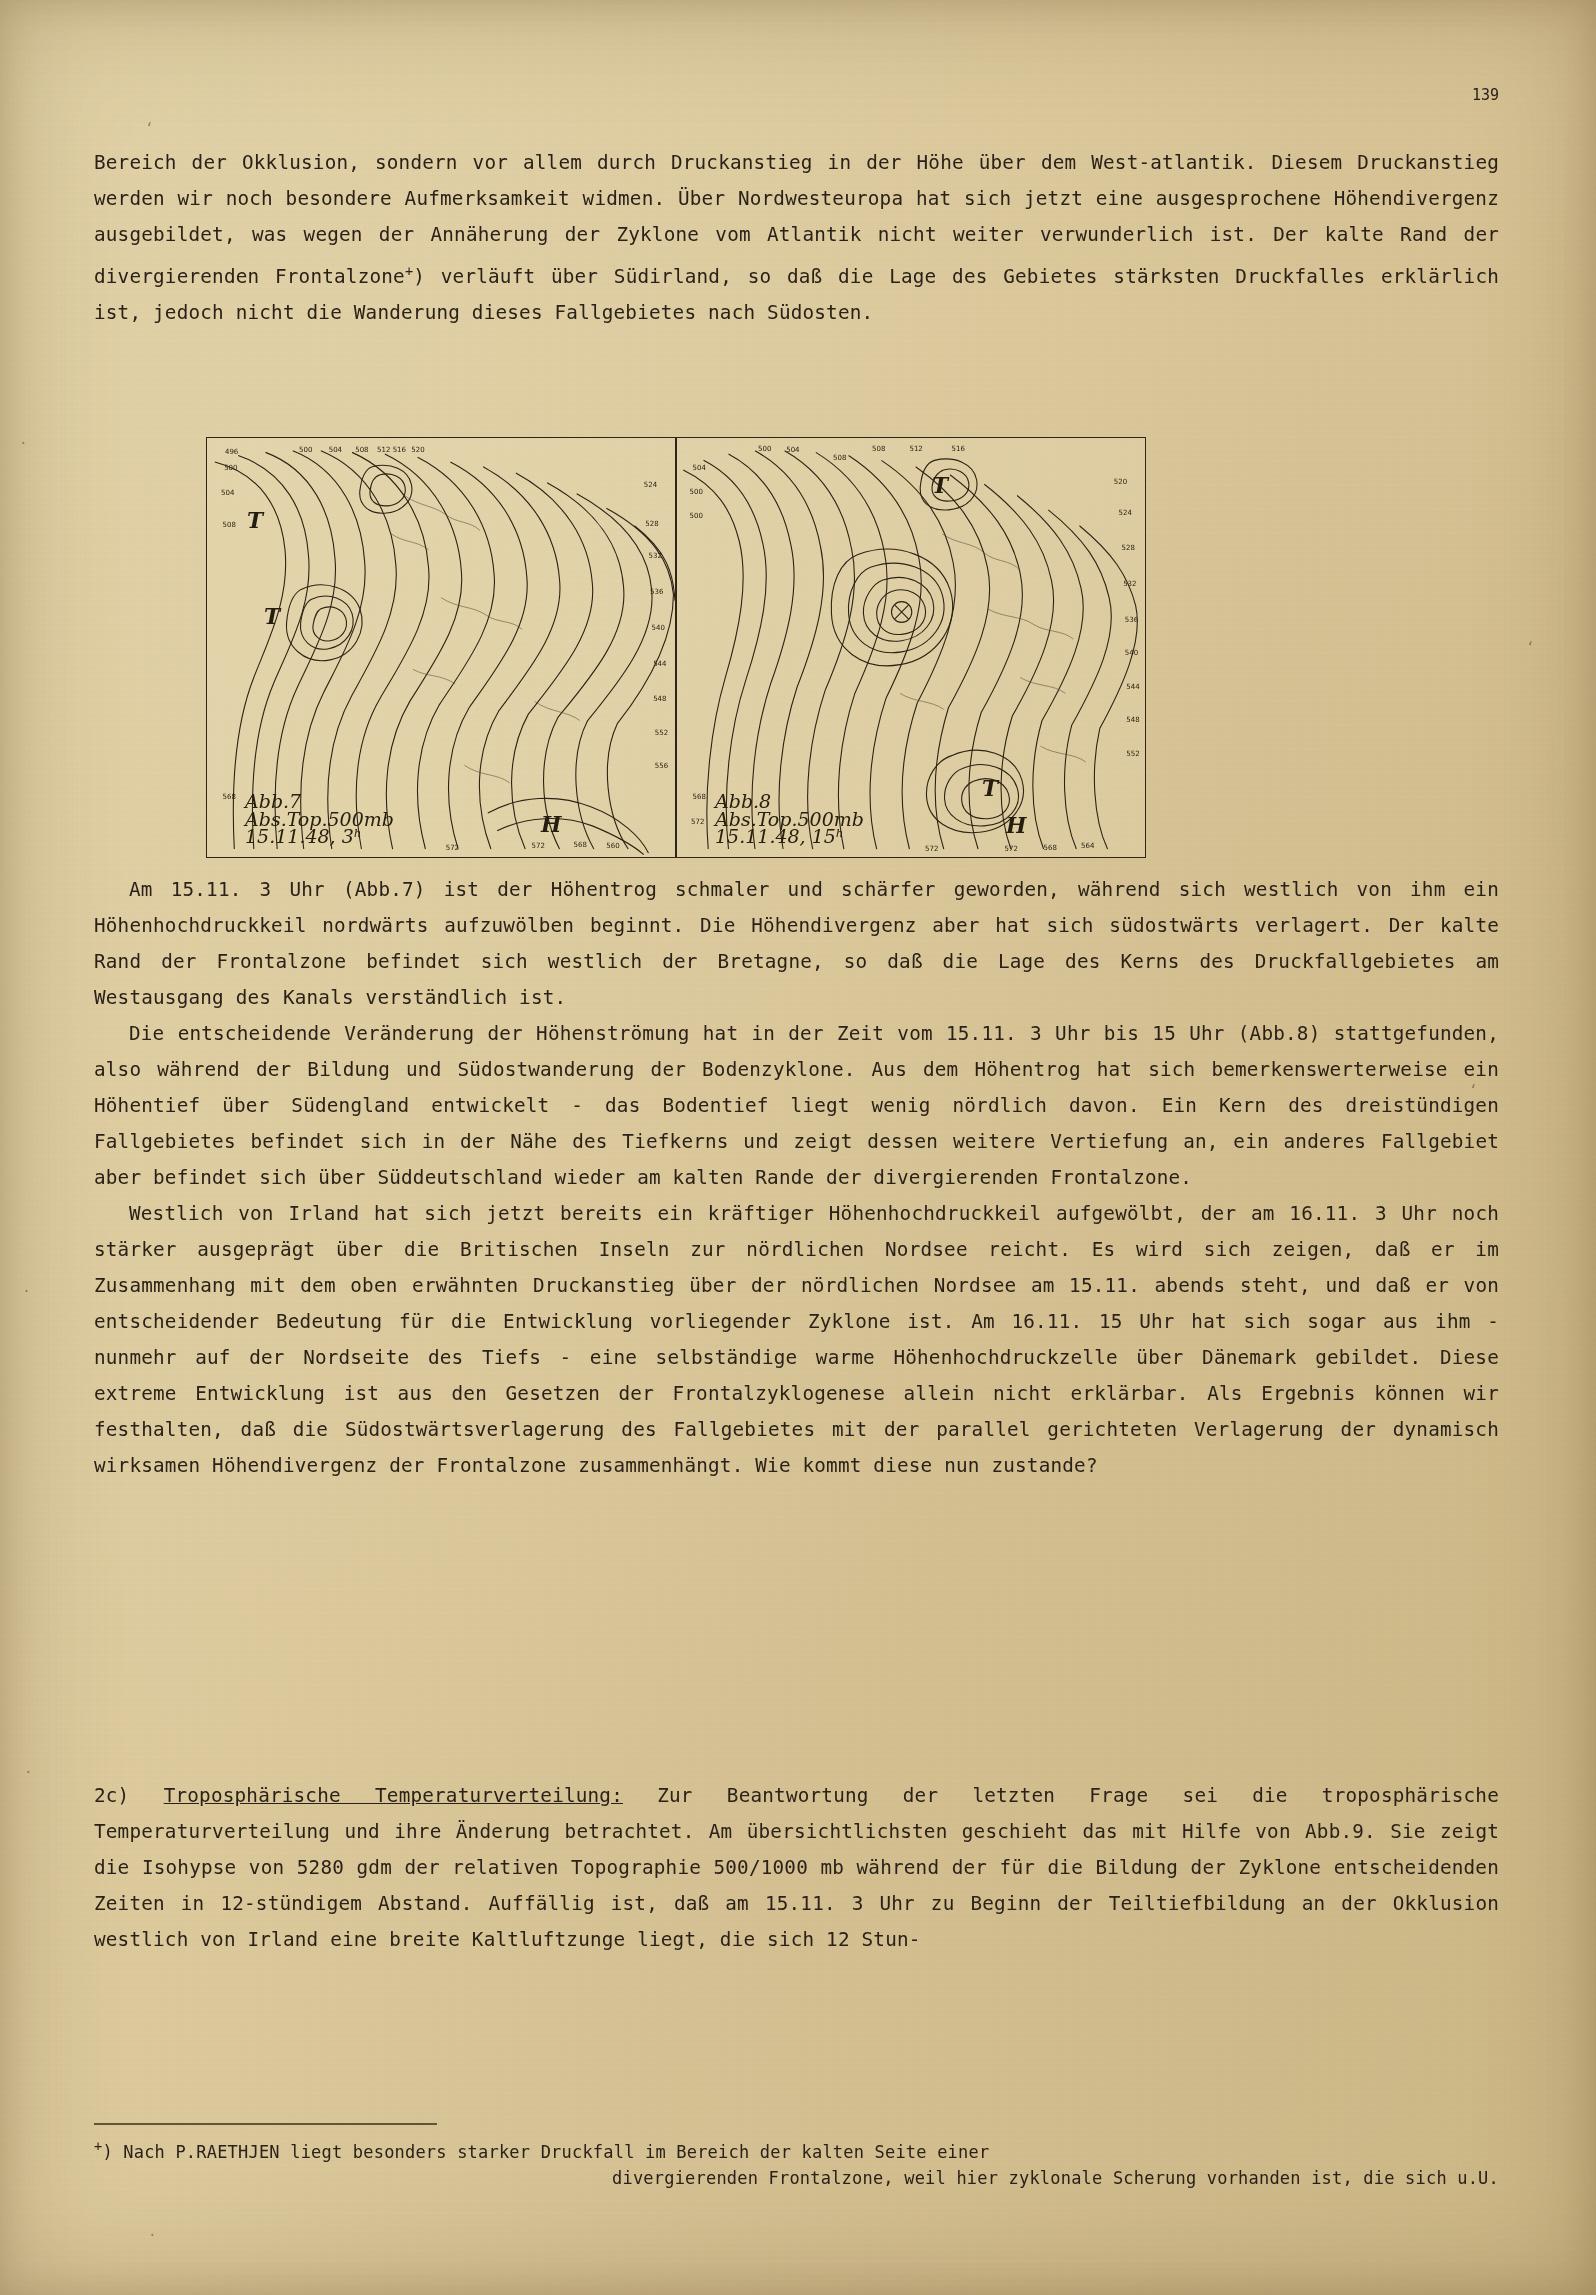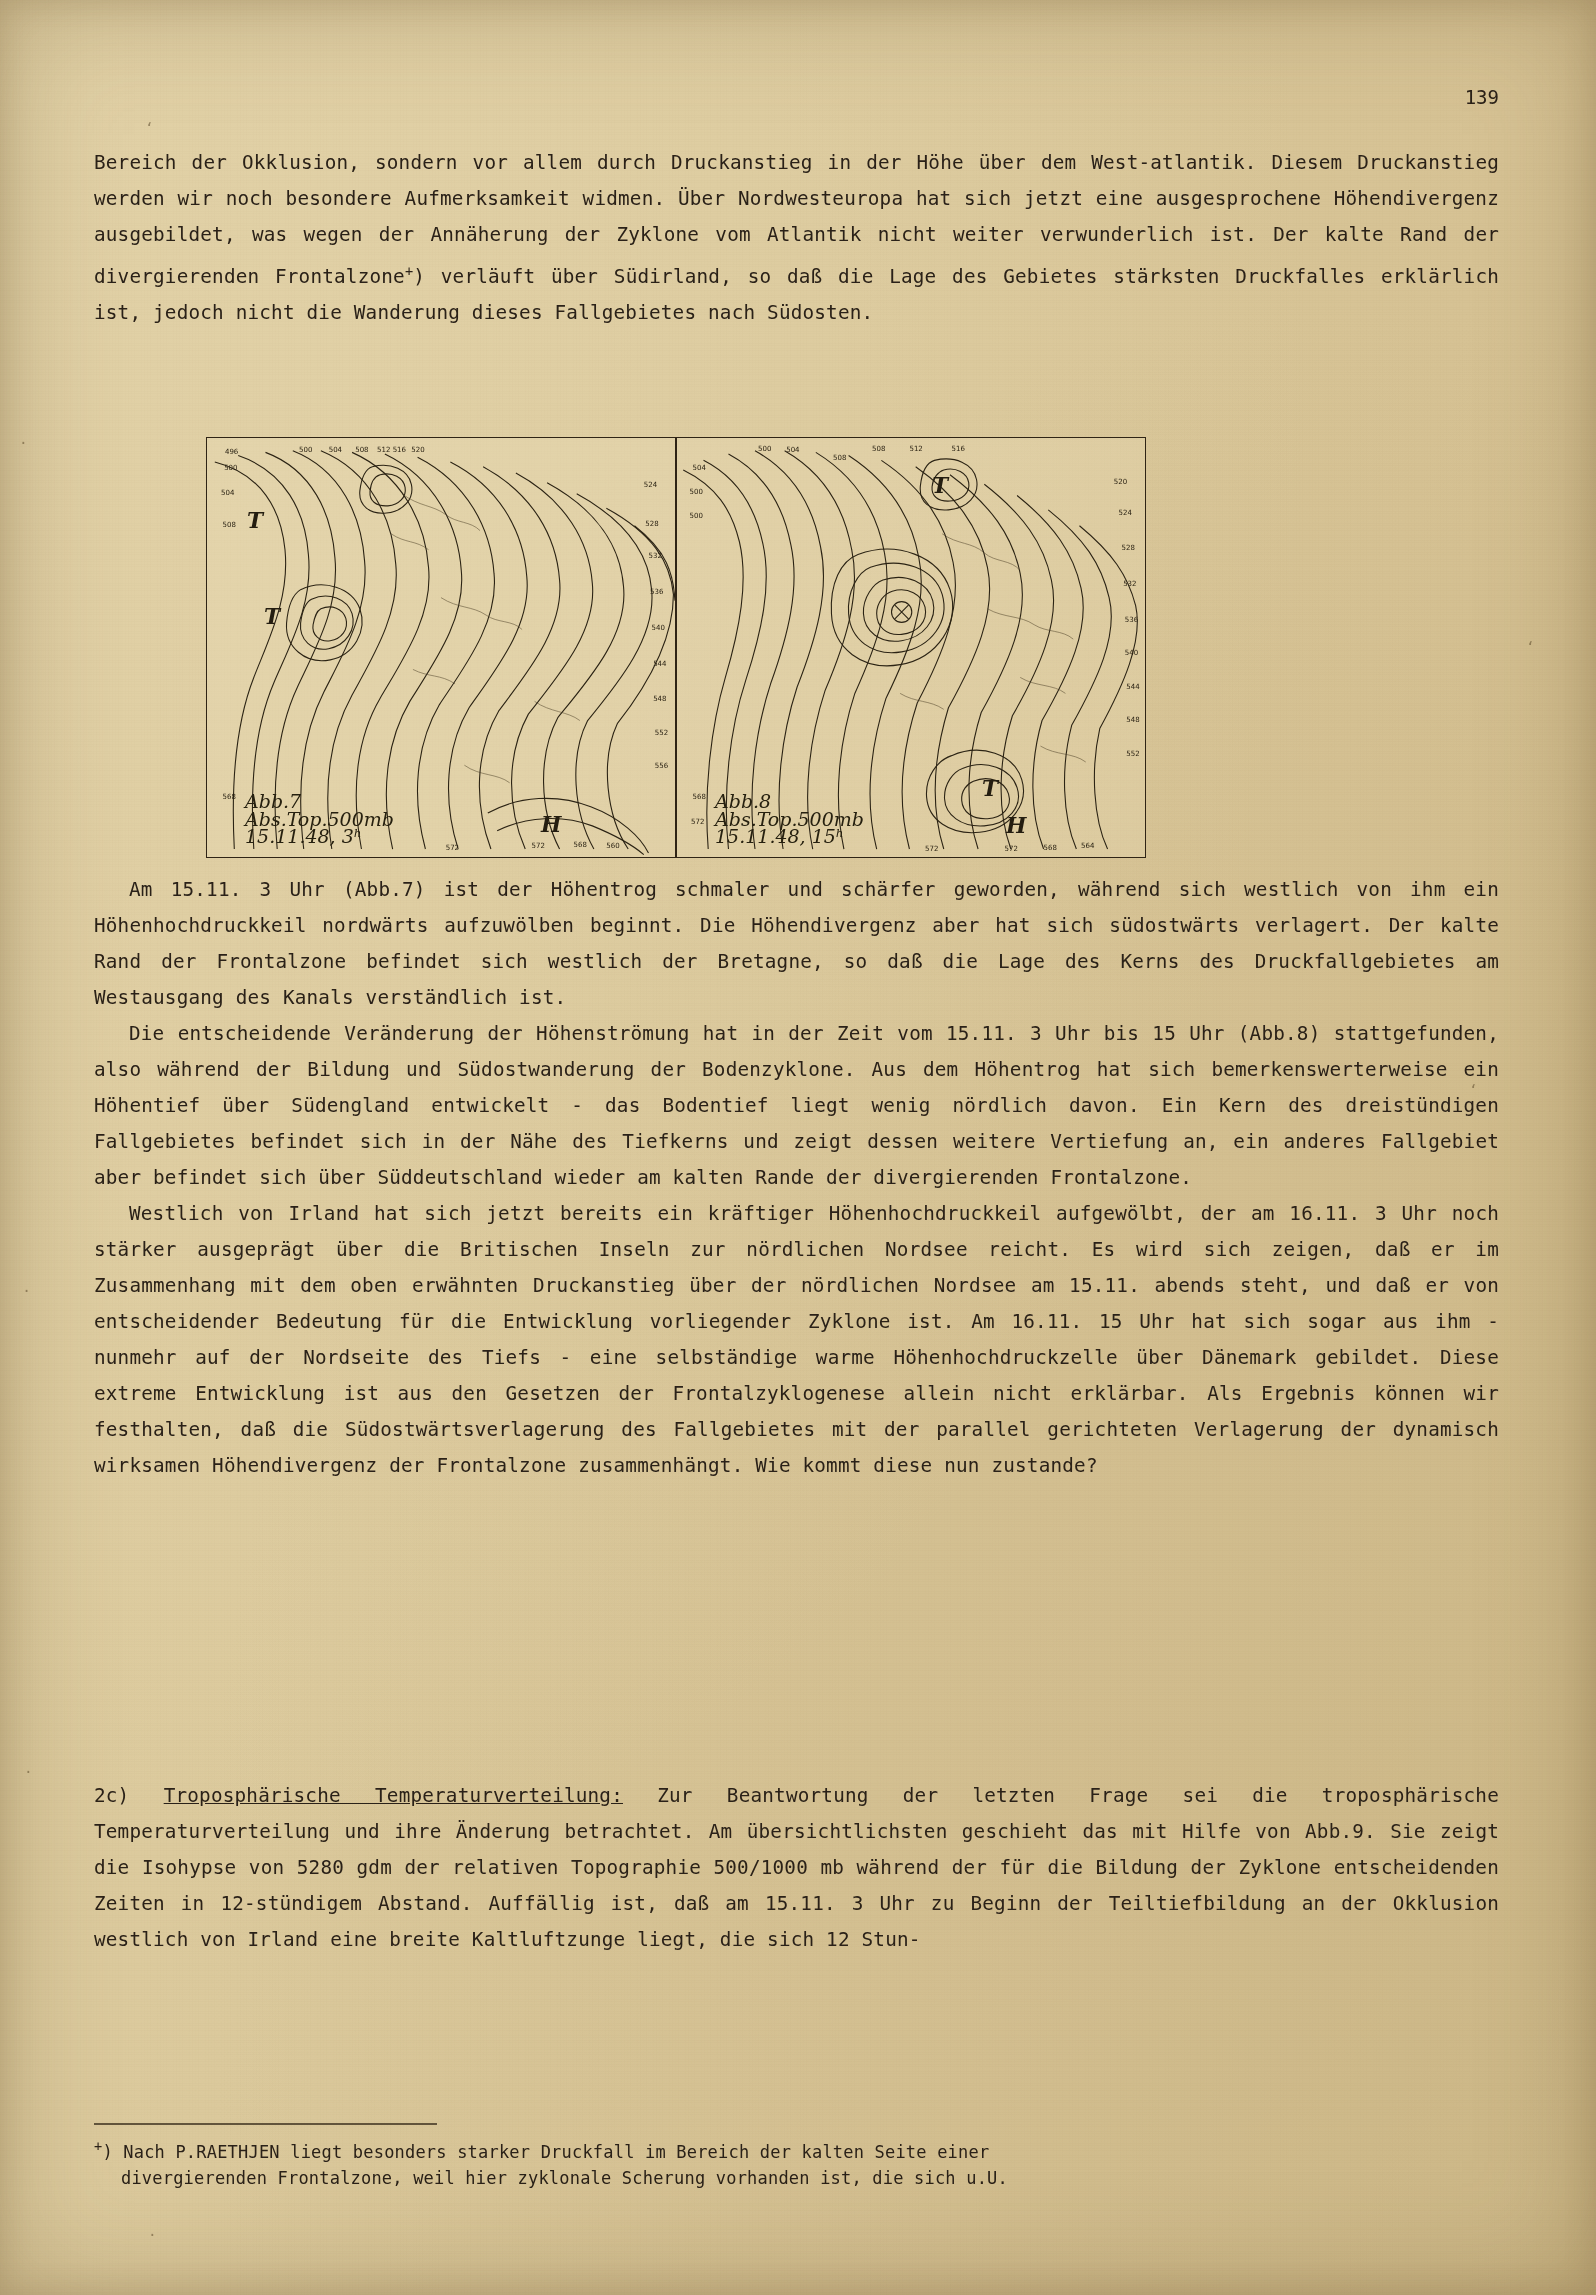--- a/index.html
+++ b/index.html
@@ -56,21 +56,21 @@
     position: absolute;
     left: 0; right: 0;
     text-align: center;
     font-size: 20px;
     letter-spacing: 0.4px;
   }
   .page-number {
     position: absolute;
     right: 97px;
     top: 0;
-    font-size: 19px;
+    font-size: 15px;
   }
 
   .body-text {
     position: absolute;
     left: 94px;
     width: 1405px;
     font-size: 19.3px;
     line-height: 36px;
     letter-spacing: 0.2px;
     text-align: justify;
@@ -140,21 +140,21 @@
   }
   .footnote {
     position: absolute;
     left: 94px;
     top: 2133px;
     width: 1405px;
     font-size: 17px;
     line-height: 26px;
     letter-spacing: 0.2px;
   }
-  .footnote .fn-indent { padding-left: 27px; display: block; }
+  .footnote .fn-indent { padding-left: 27px; display: block; text-align: right; }
 
   .stray {
     position: absolute;
     color: #5c4a2c;
     font-size: 14.4px;
     opacity: 0.55;
   }
 </style>
 </head>
 <body>

